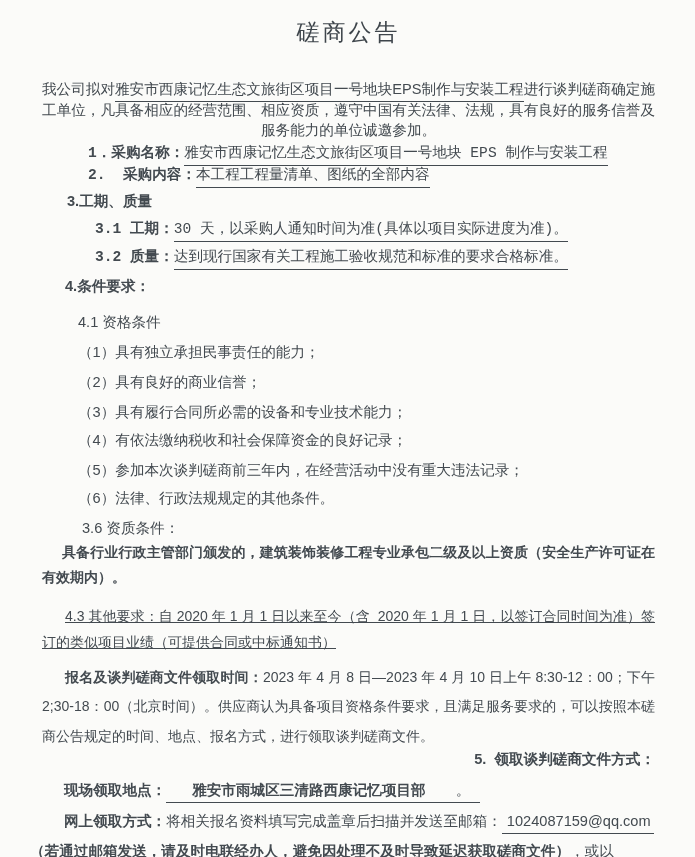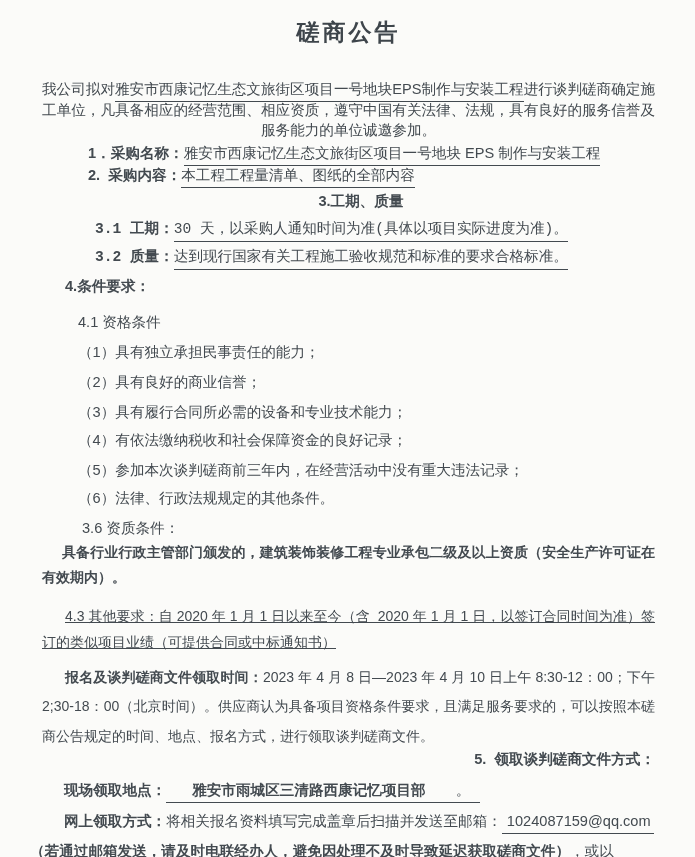--- a/index.html
+++ b/index.html
@@ -16,21 +16,21 @@
   }
   .page {
     box-sizing: border-box;
     width: 695px;
     height: 857px;
     padding: 16px 40px 0 42px;
   }
   .title {
     text-align: center;
     font-size: 23px;
-    font-weight: bold;
+    font-weight: normal;
     letter-spacing: 3px;
     line-height: 33px;
     color: #3e454b;
   }
   .intro {
     margin: 30px 0 0 0;
     text-align: center;
     font-size: 14.6px;
     line-height: 20.5px;
   }
@@ -44,23 +44,23 @@
     text-align: justify;
     margin: 0;
   }
   .bold { font-weight: bold; }
   
   .ub {
     border-bottom: 1px solid currentColor;
     padding-bottom: 4px;
   }
   
-  .l-s1, .l-s2   { padding-left: 46px; margin-top: 4px; }
+  .l-s1, .l-s2   { padding-left: 46px; margin-top: 4px; font-family: Liberation Mono, monospace; }
   .l-s2          { margin-top: 5px; }
-  .l-s3          { padding-left: 25px; margin-top: 9px; text-align: center; }
+  .l-s3          { padding-left: 25px; margin-top: 9px; }
   .l-s31, .l-s32 { padding-left: 53px; margin-top: 11px; font-family: Liberation Mono, monospace; }
   .l-s4          { padding-left: 23px; margin-top: 12px; }
   .l-s41         { padding-left: 36px; margin-top: 19px; }
   .l-cond        { padding-left: 36px; margin-top: 13px; }
   .l-cond.tight  { margin-top: 11px; }
   .l-s42h        { padding-left: 40px; margin-top: 13px; }
   .p-s42t        { margin-top: 3px;  line-height: 25px;   text-indent: 20px; }
   .p-s43t        { margin-top: 13px; line-height: 26.5px; text-indent: 23px; text-decoration: underline; }
   .p-signup      { margin-top: 7px;  line-height: 29.5px; text-indent: 23px; }
   .l-s5          { padding-left: 21px; margin-top: 0px; text-align: right; }

